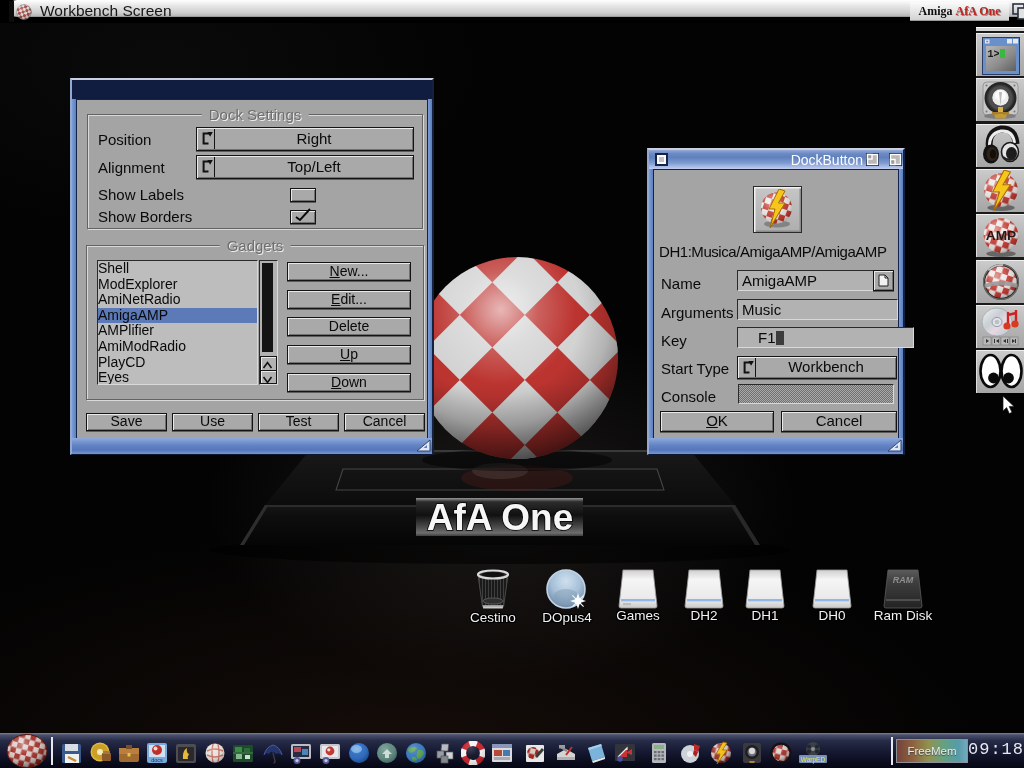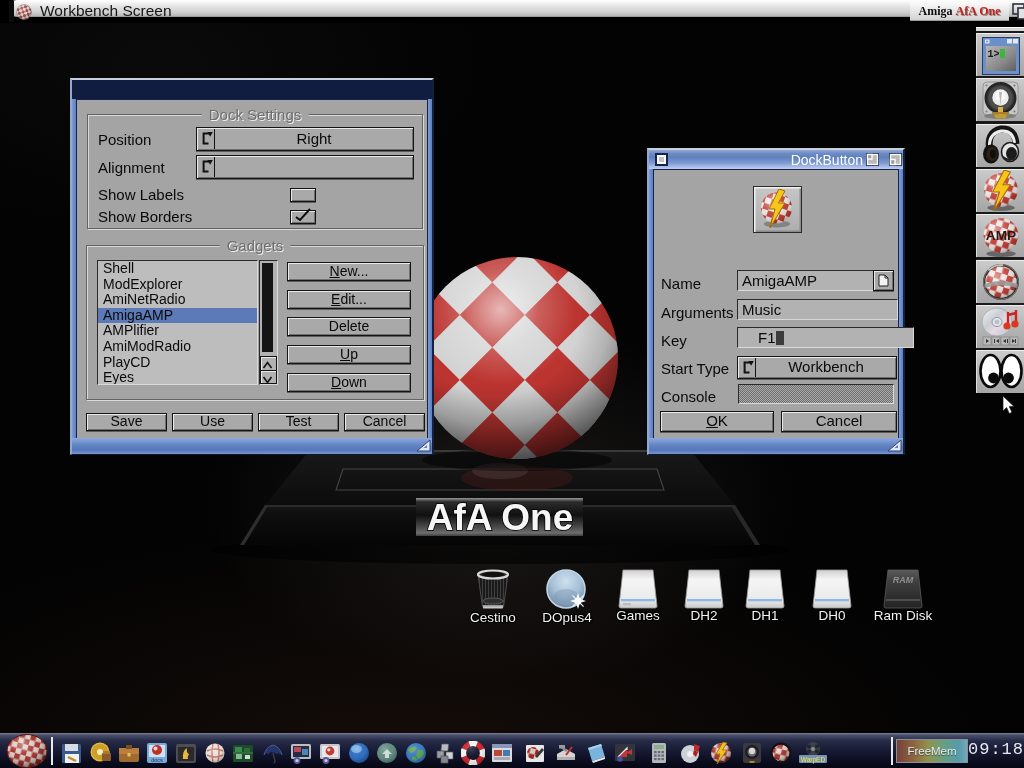--- a/index.html
+++ b/index.html
@@ -57,21 +57,21 @@
 .dicon .lab{position:relative;top:-2px;font-size:13.5px;text-shadow:-1px 0 0 #000,1px 0 0 #000,0 -1px 0 #000,0 1px 0 #000,-1px -1px 0 #000,1px -1px 0 #000,-1px 1px 0 #000,1px 1px 0 #000;}
 
 #taskbar{position:absolute;left:0;top:733px;width:1024px;height:35px;
  background:linear-gradient(180deg,#7e8296 0%,#4a4f6b 6%,#262b47 22%,#151830 55%,#0a0c1c 85%,#060714 100%);}
 .tico{position:absolute;top:8px;width:24px;height:24px;}
 #clock{position:absolute;left:968px;top:7px;font-family:"Liberation Mono",monospace;
  font-size:17px;color:#e8e8ee;letter-spacing:1px;}
 #freemem{position:absolute;left:896px;top:6px;width:70px;height:22px;border:1px solid #8e8e96;
  background:linear-gradient(90deg,#74423a 0%,#8d6140 22%,#90924f 45%,#63a183 68%,#569bab 88%,#74a9bd 100%);
  text-align:center;font-size:11.5px;line-height:22px;color:#e4ecee;text-shadow:0 1px 1px #444;}
-.listrow{height:15.6px;line-height:15.6px;font-size:14px;color:#0a0a0a;padding-left:5px;}
+.listrow{height:15.6px;line-height:15.6px;font-size:14px;color:#0a0a0a;}
 </style></head>
 <body>
 <div id="desk"></div>
 
 <svg class="abs" style="left:180px;top:240px" width="680" height="330" viewBox="0 0 680 330">
  <defs>
   <pattern id="chk" x="36" y="36" width="92" height="92" patternUnits="userSpaceOnUse" patternTransform="rotate(45 337 118)">
     <rect width="92" height="92" fill="#d3d3d3"></rect>
     <rect x="0" y="0" width="46" height="46" fill="#bc3430"></rect>
     <rect x="46" y="46" width="46" height="46" fill="#bc3430"></rect>
@@ -392,20 +392,21 @@
    <div class="sep"></div>
    <div class="val" style="line-height:21px">Right</div>
   </div>
   <div class="lbl" style="left:21px;top:59px">Alignment</div>
   <div class="cyc" style="left:119px;top:55px;width:216px;height:22px">
    <svg class="abs" style="left:3px;top:3px" width="15" height="15" viewBox="0 0 15 15">
      <path d="M9.5 2.6 L3.6 2.6 L3.6 12.4 L8.5 12.4" fill="none" stroke="#111" stroke-width="2"></path>
      <path d="M7.4 1 L12.8 1 L10.1 5.8 Z" fill="#111"></path>
    </svg>
    <div class="sep"></div>
+   <div class="val" style="line-height:21px">Top/Left</div>
   </div>
   <div class="lbl" style="left:21px;top:86px">Show Labels</div>
   <div class="btn" style="left:213px;top:88px;width:24px;height:12px"></div>
   <div class="lbl" style="left:21px;top:108px">Show Borders</div>
   <div class="btn" style="left:213px;top:110px;width:24px;height:12px">
     <svg class="abs" style="left:2px;top:-5px" width="20" height="17" viewBox="0 0 20 17">
      <path d="M3 11 L7 14 L17 3" fill="none" stroke="#0a0a0a" stroke-width="1.9"></path>
         </svg>
   </div>
 
@@ -492,20 +493,21 @@
       <stop offset="0.75" stop-color="#000" stop-opacity="0.12"></stop>
               <stop offset="1" stop-color="#000" stop-opacity="0.42"></stop>
      </radialGradient>
     </defs>
     <ellipse cx="20" cy="35" rx="13" ry="3.4" fill="#777" opacity="0.8"></ellipse>
     <circle cx="19.5" cy="19" r="15.5" fill="url(#chkI)"></circle>
     <circle cx="19.5" cy="19" r="15.5" fill="url(#ballhi)"></circle>
     <path d="M22 0 L12 20 L18 20 L13 39 L28 14 L21.5 14 L28 2 Z" fill="#f6c61c" stroke="#a66a00" stroke-width="1"></path>
    </svg>
   </div>
+  <div class="lbl" style="left:5px;top:73px;font-size:15px;letter-spacing:-0.45px">DH1:Musica/AmigaAMP/AmigaAMP</div>
   <div class="lbl" style="left:7px;top:105px">Name</div>
   <div class="inp" style="left:83px;top:100px;width:132px;height:19px;line-height:19px;padding-left:4px">AmigaAMP</div>
   <div class="btn" style="left:219px;top:100px;width:19px;height:19px">
    <svg width="13" height="13" viewBox="0 0 13 13" style="margin-top:3px">
     <path d="M2 1 L8 1 L11 4 L11 12 L2 12 Z" fill="#f2f2f2" stroke="#222" stroke-width="1"></path>
     <path d="M8 1 L8 4 L11 4" fill="none" stroke="#222" stroke-width="1"></path>
    </svg>
   </div>
   <div class="lbl" style="left:7px;top:134px">Arguments</div>
   <div class="inp" style="left:83px;top:129px;width:155px;height:19px;line-height:19px;padding-left:4px">Music</div>

